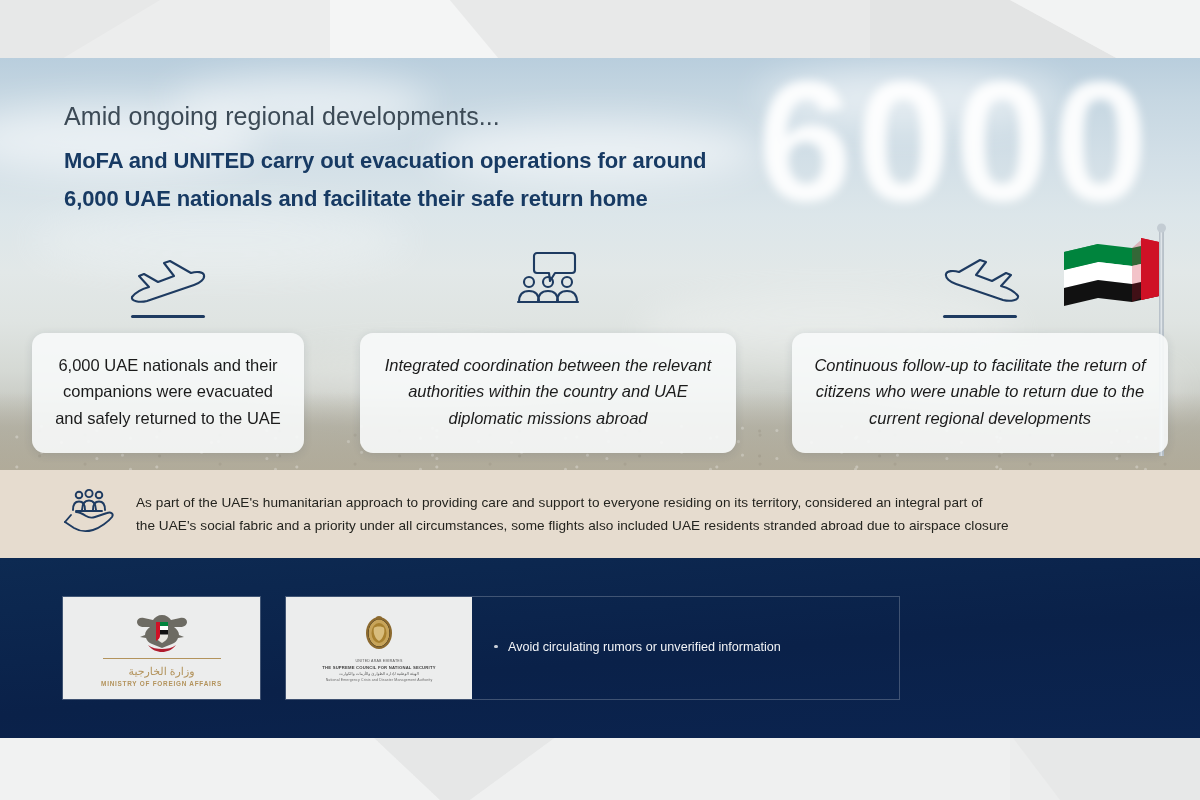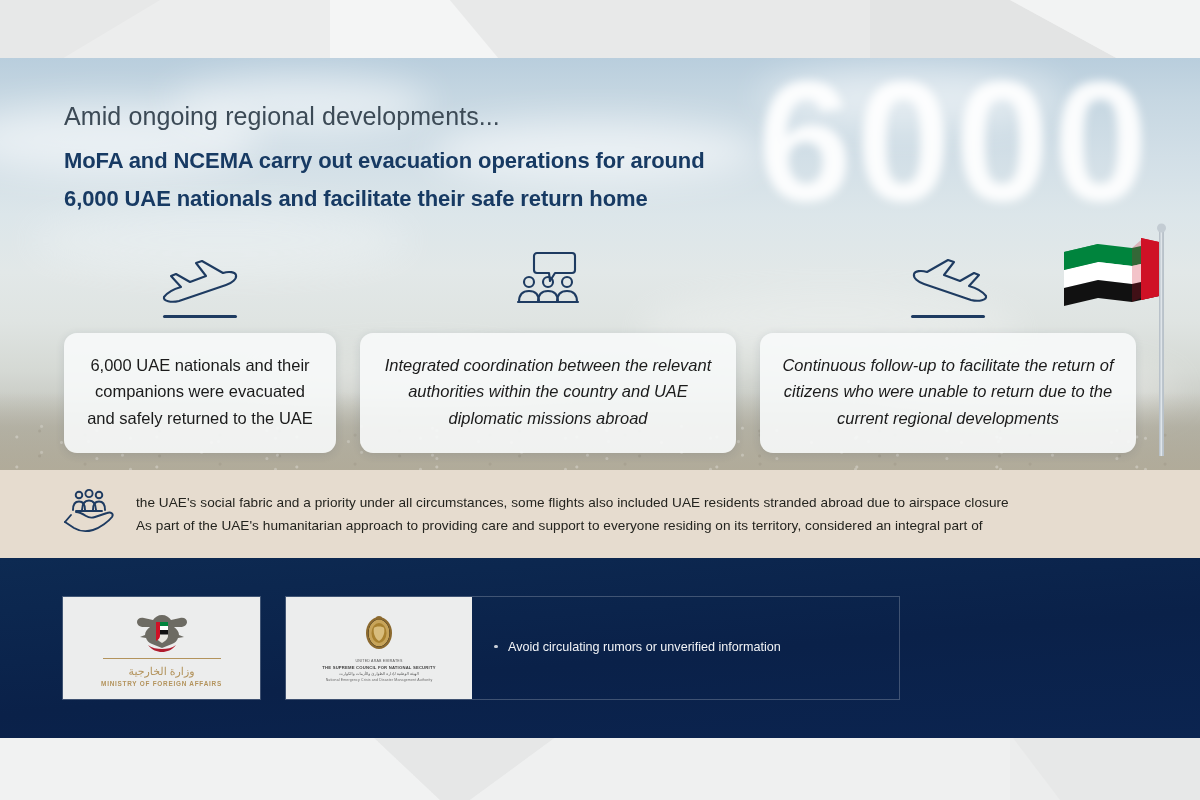--- a/index.html
+++ b/index.html
@@ -88,21 +88,21 @@
     font-size:22px; font-weight:700; color:#173a63;
     letter-spacing:-.1px; line-height:1.72;
   }
 
   
   #flag-wrap { position:absolute; left:1040px; top:158px; z-index:3; }
 
   
   #cards {
     position:absolute; left:0; top:192px; width:1200px; z-index:5;
-    display:flex; justify-content:space-between; padding:0 64px;
+    display:flex; justify-content:space-between; padding:0 32px;
   }
   .col { width:272px; display:flex; flex-direction:column; align-items:center; }
   .col-wide { width:376px;font-style:italic; }
   .icon-box { height:56px; display:flex; align-items:flex-end; justify-content:center; }
   .icon-rule {
     width:74px; height:2.5px; background:#1e3b61; margin-top:9px; border-radius:2px;
   }
   .icon-rule.hidden { visibility:hidden; }
   .card {
     margin-top:15px; width:100%;
@@ -201,21 +201,21 @@
       <div class="cloud" style="left:880px;  top:300px; width:300px; height:66px; opacity:.6;"></div>
       <div class="cloud" style="left:260px;  top:292px; width:300px; height:58px; opacity:.4;"></div>
 
       <div id="terrain"></div>
       <div id="terrain-speckle"></div>
 
       <div id="watermark">6000</div>
 
       <div id="headline">
         <div id="eyebrow">Amid ongoing regional developments...</div>
-        <div class="head-line">MoFA and NCEMA carry out evacuation operations for around</div>
+        <div class="head-line">MoFA and UNITED carry out evacuation operations for around</div>
         <div class="head-line">6,000 UAE nationals and facilitate their safe return home</div>
       </div>
 
       <div id="flag-wrap">
         <svg width="140" height="240" viewBox="0 0 140 240">
           <rect x="119" y="14" width="5" height="226" fill="#b9c2ca"></rect>
           <rect x="120.5" y="14" width="1.6" height="226" fill="#dfe5ea"></rect>
           <circle cx="121.5" cy="12" r="4.5" fill="#c3ccd3"></circle>
           <g>
             <path d="M119,26 L92,32 L58,28 L24,36 L24,54 L58,46 L92,50 L119,44 Z" fill="#00843d"></path>
@@ -283,22 +283,22 @@
           <path d="M11 23 C11 17 13.5 14.5 17 14.5 C20.5 14.5 23 17 23 23"></path>
           <path d="M20 24 C20 16.5 23 13.5 27 13.5 C31 13.5 34 16.5 34 24"></path>
           <path d="M31 23 C31 17 33.5 14.5 37 14.5 C40.5 14.5 43 17 43 23"></path>
           <path d="M14 24 H40"></path>
           <path d="M14 25 C18 25 21 27 24 29 C27 31 30 31 33 30 L45 26
                    C49 24.5 52 27 50 30 C47 34 38 41 31 43 C24 45 17 44 12 41 L3 35"></path>
           <path d="M3 35 L9 28"></path>
         </svg>
       </div>
       <div id="note-text">
+        <div>As part of the UAE's humanitarian approach to providing care and support to everyone residing on its territory, considered an integral part of</div>
         <div>the UAE's social fabric and a priority under all circumstances, some flights also included UAE residents stranded abroad due to airspace closure</div>
-        <div>As part of the UAE's humanitarian approach to providing care and support to everyone residing on its territory, considered an integral part of</div>
       </div>
     </div>
 
     <div id="footer">
 
       <div class="org org-1">
         <div class="org-logo">
           <svg width="56" height="46" viewBox="0 0 56 46">
             <path d="M28 6 C24 6 21 8 19 11 L10 9 C6 8 3 10 3 13 C3 16 6 18 10 18 L16 18
                      C13 20 11 23 11 26 L6 28 L12 29 C13 32 15 34 18 35 L28 39 L38 35

